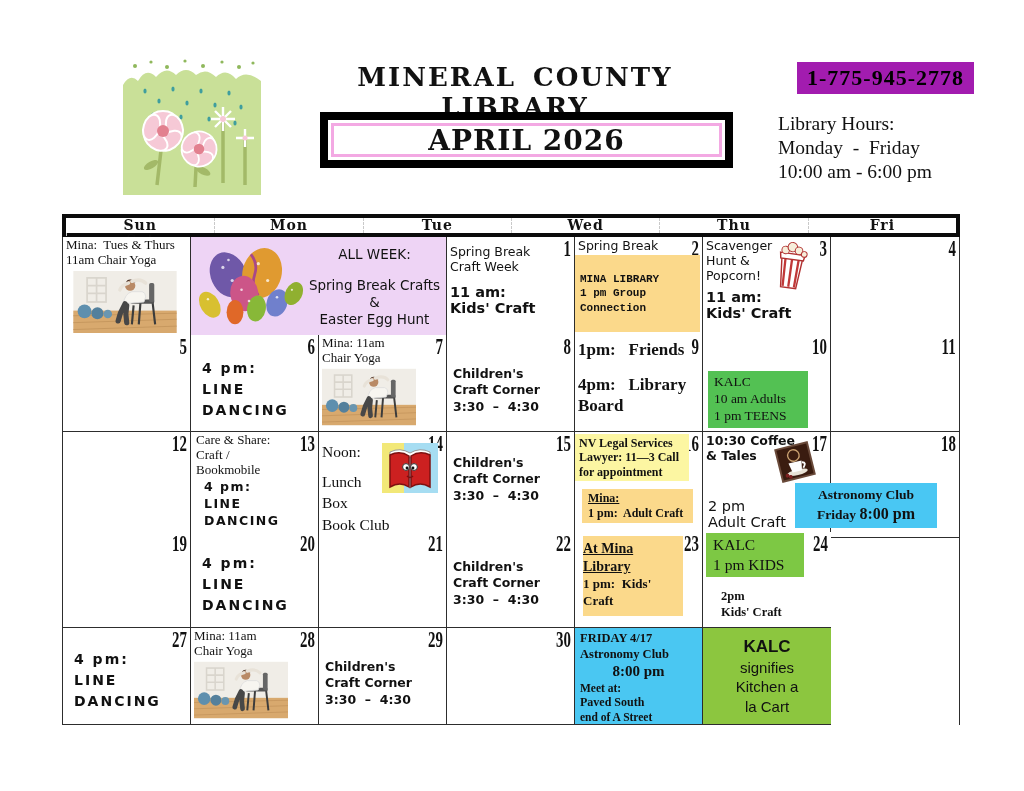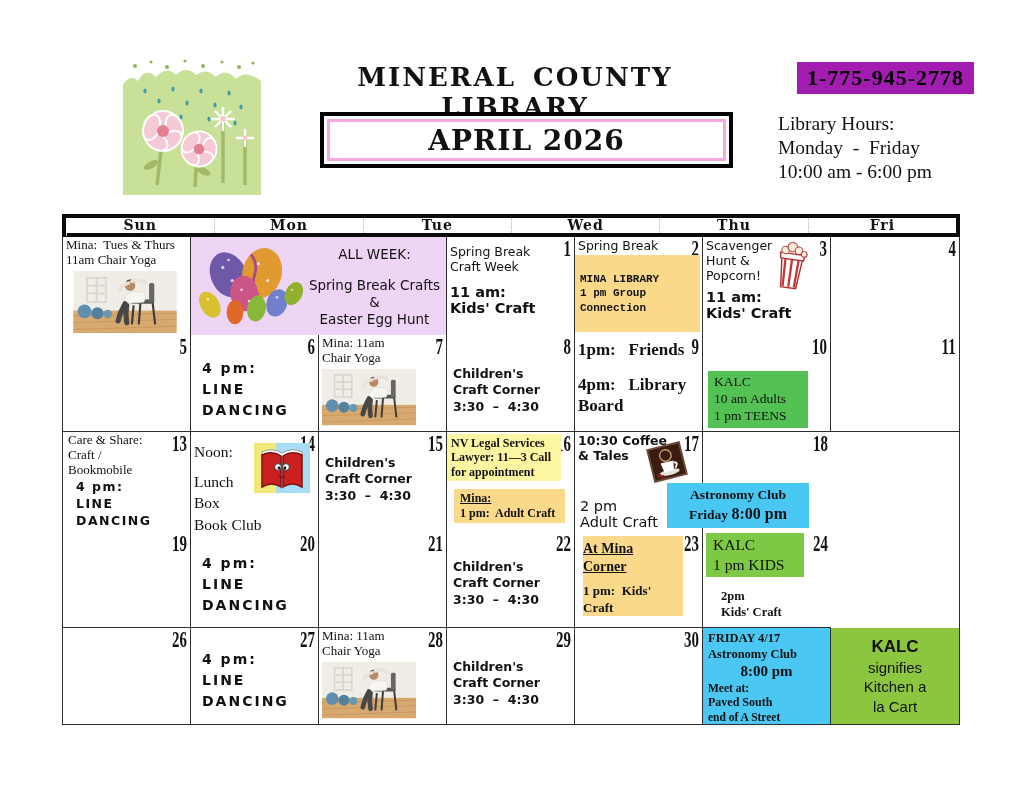--- a/index.html
+++ b/index.html
@@ -11,21 +11,21 @@
   .comic{font-family:"DejaVu Sans",sans-serif;}
   .slab{font-family:"DejaVu Serif",serif;font-weight:900;}
   .b{font-weight:700;}
 
   
   .flower{left:123px;top:57px;}
   .title{left:285px;top:62px;width:460px;text-align:center;font-size:26px;
          letter-spacing:2px;word-spacing:6px;}
   .phone{left:789px;top:62px;background:#a21caf;color:#000;padding:3px 10px;
          font-family:"Liberation Serif",serif;font-weight:700;font-size:22px;letter-spacing:1px;margin-left:8px;}
-  .monthbox{left:320px;top:112px;width:413px;height:56px;border:4px solid #000000;
+  .monthbox{left:320px;top:112px;width:413px;height:56px;border:8px solid #000000;
             box-sizing:border-box;background:#fff;}
   .monthinner{position:absolute;inset:3px;border:3px solid #f3a9e3;display:flex;
               align-items:center;justify-content:center;}
   .monthtxt{font-size:28px;letter-spacing:1px;}
   .hours{left:778px;top:112px;font-size:19.5px;line-height:1.22;}
 
   
   .cal{left:62px;top:214px;width:898px;}
   .dow{display:grid;grid-template-columns:repeat(6,1fr);border:4px solid #0b0b0b;
        background:#fff;height:15px;align-items:center;}
@@ -318,20 +318,23 @@
           <div class="t">1 pm TEENS</div>
         </div>
       </div>
       <div class="cell">
         <span class="num">11</span>
       </div>
     </div>
 
     <div class="week" style="height:100px">
       <div class="cell">
+        <span class="num">12</span>
+      </div>
+      <div class="cell">
         <span class="num">13</span>
         <div class="serif note" style="margin-left:2px">
           <div class="t">Care &amp; Share:</div>
           <div class="t">Craft /</div>
           <div class="t">Bookmobile</div>
         </div>
         <div class="comic dance-sm" style="margin:1px 0 0 10px">
           <div class="t">4 pm:</div>
           <div class="t">LINE</div>
           <div class="t">DANCING</div>
@@ -430,42 +433,39 @@
         <div class="comic craft" style="padding-top:26px">
           <div class="t">Children's</div>
           <div class="t">Craft Corner</div>
           <div class="t">3:30  –  4:30</div>
         </div>
       </div>
       <div class="cell">
         <span class="num">23</span>
         <div class="tanbox thu23box">
           <div class="t und" style="font-size:14px">At Mina</div>
-          <div class="t und" style="font-size:14px">Corner</div>
-          <div class="t" style="margin-top:7px">1 pm:  Kids'</div>
+          <div class="t und" style="font-size:14px">Library</div>
+          <div class="t" style="">1 pm:  Kids'</div>
           <div class="t">Craft</div>
         </div>
       </div>
       <div class="cell">
         <span class="num">24</span>
         <div class="kalcbox2">
           <div class="t">KALC</div>
           <div class="t">1 pm KIDS</div>
         </div>
         <div class="serif b abs" style="left:18px;top:56px;font-size:12.5px;line-height:1.3">
           <div class="t">2pm</div>
           <div class="t">Kids' Craft</div>
         </div>
       </div>
     </div>
 
     <div class="week" style="height:97px">
-      <div class="cell">
-        <span class="num">26</span>
-      </div>
       <div class="cell">
         <span class="num">27</span>
         <div class="comic dance" style="margin:20px 0 0 8px">
           <div class="t">4 pm:</div>
           <div class="t">LINE</div>
           <div class="t">DANCING</div>
         </div>
       </div>
       <div class="cell">
         <span class="num">28</span>

